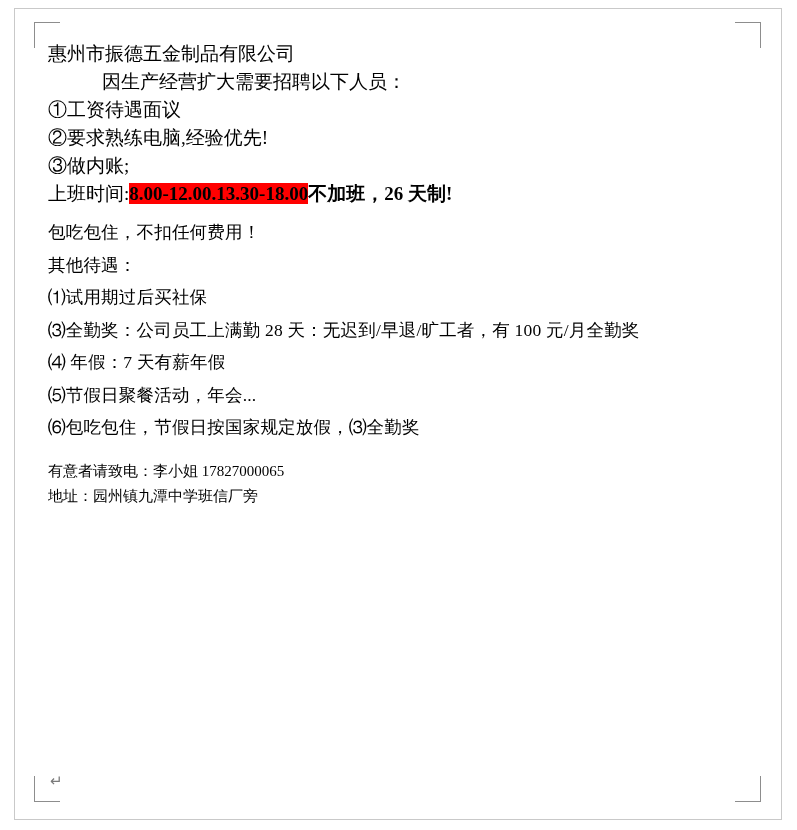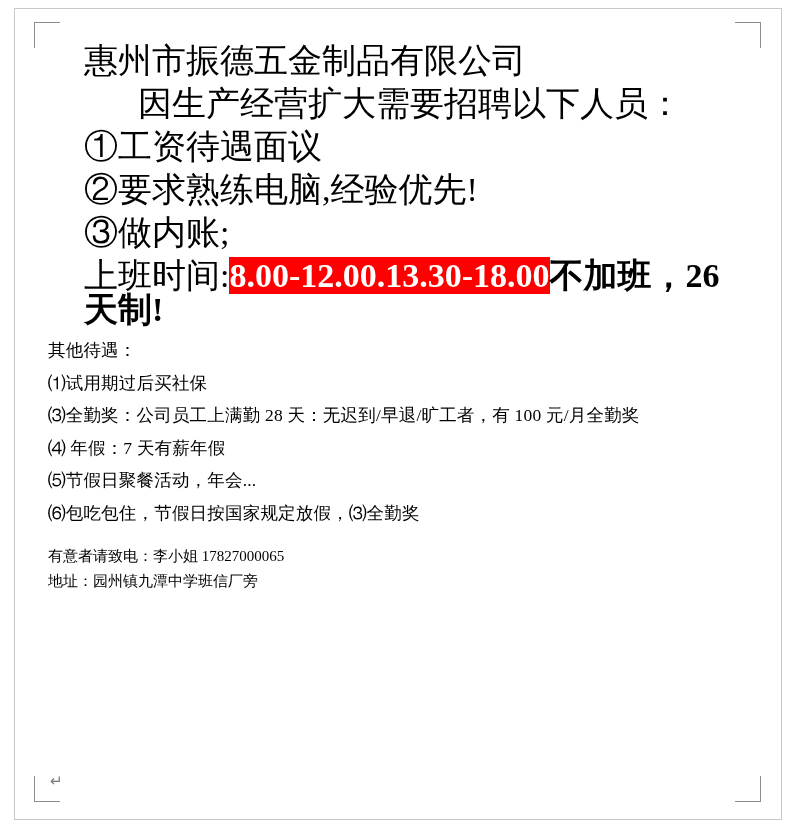--- a/index.html
+++ b/index.html
@@ -51,36 +51,35 @@
   }
 
   .ln {
     display: block;
     white-space: pre-wrap;
     line-height: 1.0;
   }
 
   
   .big {
-    font-size: 34px;
+    font-size: 19px;
     margin-bottom: 9px;
-    margin-left: 36px;
   }
   .big.indent {
     text-indent: 54px;
   }
   .bold {
     font-weight: bold;
   }
   .hl-yellow {
     background: #ffff00;
   }
   .hl-red {
     background: #ff0000;
-    color: #ffffff;
+    color: #000000;
     text-align: center;
   }
   
   .small {
     font-size: 17.5px;
     margin-bottom: 15px;
     letter-spacing: 0.2px;
   }
   .small.first { margin-top: 6px; }
 
@@ -119,20 +118,21 @@
 
 
     <span class="ln big">①工资待遇面议</span>
     <span class="ln big">②要求熟练电脑,经验优先!</span>
     <span class="ln big">③做内账;</span>
 
     <span class="ln big"><span>上班时间:</span><span class="bold hl-red">8.00-12.00.13.30-18.00</span><span class="bold">不加班，26 天制!</span></span>
 
     <div class="spacer-6"></div>
 
+    <span class="ln small first">包吃包住，不扣任何费用！</span>
 
     <span class="ln small">其他待遇：</span>
 
     <span class="ln small">⑴试用期过后买社保</span>
     <span class="ln small">⑶全勤奖：公司员工上满勤 28 天：无迟到/早退/旷工者，有 100 元/月全勤奖</span>
     <span class="ln small">⑷ 年假：7 天有薪年假</span>
     <span class="ln small">⑸节假日聚餐活动，年会...</span>
     <span class="ln small">⑹包吃包住，节假日按国家规定放假，⑶全勤奖</span>
 
     <div class="spacer-12"></div>

